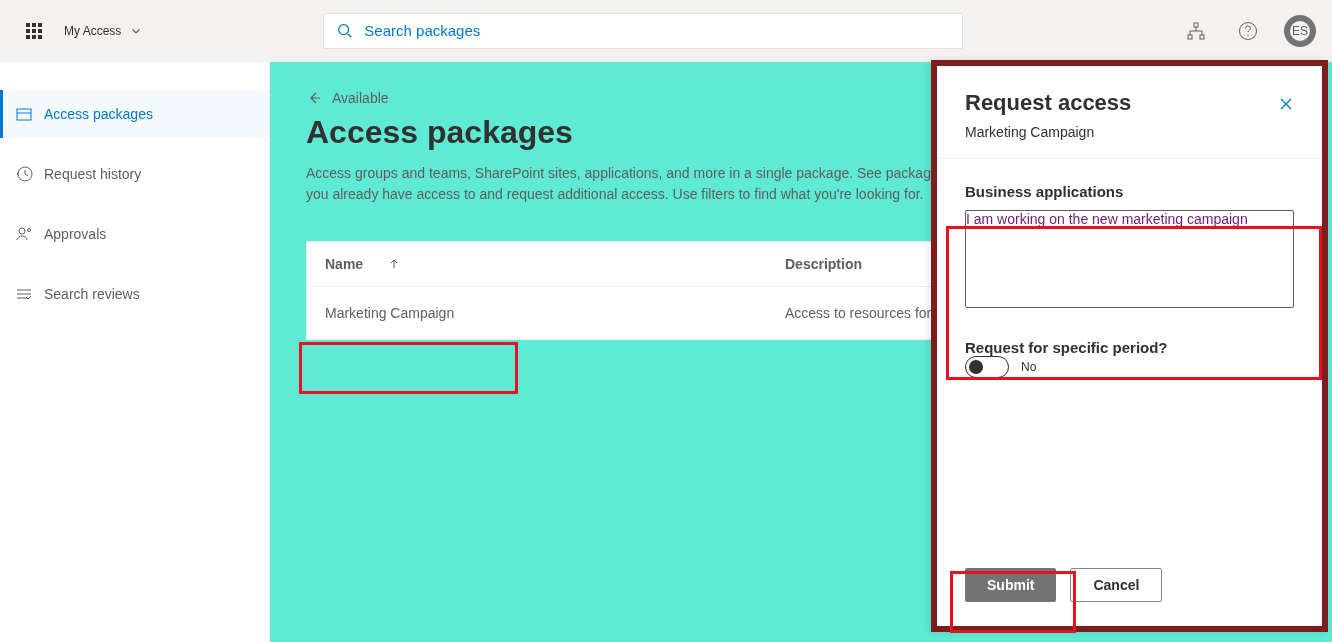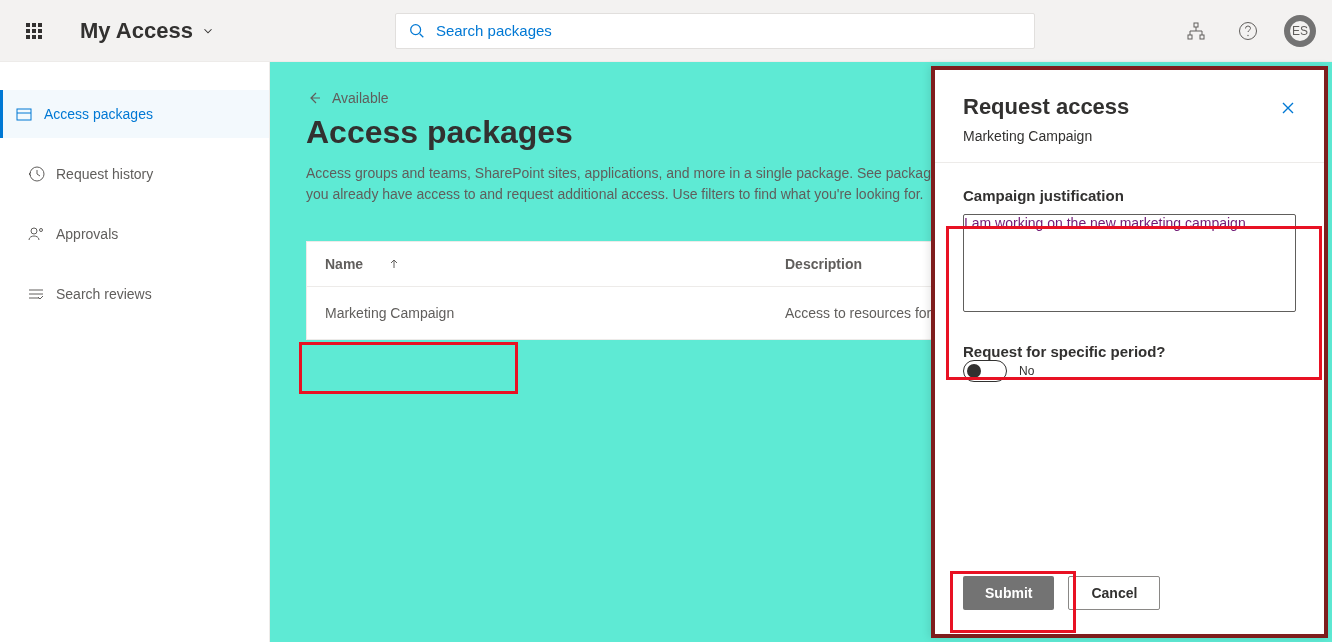--- a/index.html
+++ b/index.html
@@ -3,35 +3,35 @@
   <meta charset="utf-8">
   <style>
     * { box-sizing: border-box; margin: 0; padding: 0; }
     body { font-family: "Segoe UI", Arial, sans-serif; font-size: 14px; color: #323130; background: #fff; width: 1332px; height: 642px; overflow: hidden; position: relative; }
     
     
     .header { height: 62px; background: #f3f2f1; border-bottom: 1px solid #edebe9; display: flex; align-items: center; padding: 0 16px; }
     .waffle-icon { width: 36px; height: 36px; display: flex; align-items: center; justify-content: center; cursor: pointer; }
     .waffle-grid { display: grid; grid-template-columns: repeat(3, 4px); grid-template-rows: repeat(3, 4px); gap: 2px; }
     .waffle-dot { width: 4px; height: 4px; background: #323130; }
-    .app-title { font-size: 22px; font-weight: 700; margin-left: 28px; display: flex; align-items: center; cursor: pointer; }
+    .app-title { font-size: 12px; font-weight: 400; margin-left: 12px; display: flex; align-items: center; cursor: pointer; }
     .app-title svg { margin-left: 8px; }
     .search-box { margin-left: 180px; width: 640px; height: 36px; background: #fff; border: 1px solid #e1dfdd; border-radius: 2px; display: flex; align-items: center; padding: 0 12px; }
     .search-box svg { color: #0078d4; }
     .search-text { color: #0078d4; margin-left: 10px; font-size: 15px; }
     .header-right { margin-left: auto; display: flex; align-items: center; gap: 20px; }
     .header-icon { width: 32px; height: 32px; display: flex; align-items: center; justify-content: center; cursor: pointer; color: #605e5c; }
     .avatar { width: 32px; height: 32px; border-radius: 50%; border: 6px solid #737373; display: flex; align-items: center; justify-content: center; font-size: 12px; color: #605e5c; cursor: pointer; }
 
     
     .body { display: flex; height: calc(100% - 62px); }
     
     
     .sidebar { width: 270px; border-right: 1px solid #edebe9; padding-top: 28px; }
-    .nav-item { height: 48px; display: flex; align-items: center; padding-left: 26px; cursor: pointer; color: #605e5c; font-size: 14px; }
+    .nav-item { height: 48px; display: flex; align-items: center; padding-left: 14px; cursor: pointer; color: #605e5c; font-size: 14px; }
     .nav-item.active { color: #0078d4; border-left: 3px solid #0078d4; padding-left: 11px; background: #f3f9fd; }
     .nav-item.active .nav-icon { color: #0078d4; }
     .nav-icon { width: 20px; height: 20px; margin-right: 10px; display: flex; align-items: center; justify-content: center; color: #605e5c; }
     .nav-item.subitem { margin-top: 12px; }
 
     
     .main { flex: 1; padding: 28px 36px; background: #5eead4; overflow: hidden; }
     .breadcrumb { display: flex; align-items: center; color: #605e5c; font-size: 14px; margin-bottom: 8px; }
     .breadcrumb svg { margin-right: 10px; }
     .page-title { font-size: 32px; font-weight: 600; color: #323130; margin-bottom: 12px; }
@@ -41,21 +41,21 @@
     .table-header { display: flex; padding: 14px 18px; border-bottom: 1px solid #edebe9; font-weight: 600; color: #605e5c; }
     .col-name { width: 460px; display: flex; align-items: center; gap: 19px; }
     .col-name svg { margin-left: 6px; }
     .col-desc { flex: 1; }
     .table-row { display: flex; padding: 18px 18px; color: #605e5c; font-size: 14px; position: relative; }
 
     
     .highlight { position: absolute; border: 3px solid #e81123; pointer-events: none; z-index: 50; }
 
     
-    .panel { position: absolute; right: 4px; top: 66px; width: 397px; height: 572px; background: #fff; box-shadow: -2px 0 8px rgba(0,0,0,0.1); display: flex; flex-direction: column; z-index: 40; border: 4px solid #7f1d1d; }
+    .panel { position: absolute; right: 4px; top: 60px; width: 397px; height: 572px; background: #fff; box-shadow: -2px 0 8px rgba(0,0,0,0.1); display: flex; flex-direction: column; z-index: 40; border: 6px solid #7f1d1d; }
     .panel-header { padding: 24px 28px 18px; border-bottom: 1px solid #edebe9; display: flex; justify-content: space-between; align-items: flex-start; }
     .panel-title { font-size: 22px; font-weight: 600; color: #323130; margin-bottom: 8px; }
     .panel-subtitle { font-size: 14px; color: #323130; }
     .close-btn { color: #0078d4; cursor: pointer; margin-top: 6px; }
     .panel-body { padding: 24px 28px; flex: 1; }
     .field-label { font-weight: 600; font-size: 15px; margin-bottom: 10px; }
     .textarea { width: 100%; height: 98px; border: 1px solid #605e5c; border-radius: 2px; padding: 0; font-family: inherit; font-size: 14px; resize: none; color: #701a75; }
     .toggle-label { font-weight: 600; font-size: 15px; margin-top: 28px; }
     .toggle-row { display: flex; align-items: center; gap: 12px; }
     .toggle { width: 44px; height: 22px; border: 1px solid #323130; border-radius: 11px; position: relative; cursor: pointer; background: #fff; }
@@ -199,21 +199,21 @@
       <div class="panel-title">Request access</div>
       <div class="panel-subtitle">Marketing Campaign</div>
     </div>
     <div class="close-btn">
       <svg width="16" height="16" viewBox="0 0 16 16">
           <path d="M3 3l10 10M13 3L3 13" stroke="#0078d4" stroke-width="1.4"></path>
         </svg>
     </div>
   </div>
   <div class="panel-body">
-    <div class="field-label">Campaign justification</div>
+    <div class="field-label">Business applications</div>
     <textarea class="textarea" style="">I am working on the new marketing campaign</textarea>
     <div class="toggle-label">Request for specific period?</div>
     <div class="toggle-row">
       <div class="toggle">
         <div class="toggle-knob"></div>
       </div>
       <span class="toggle-text">No</span>
     </div>
   </div>
   <div class="panel-footer">

